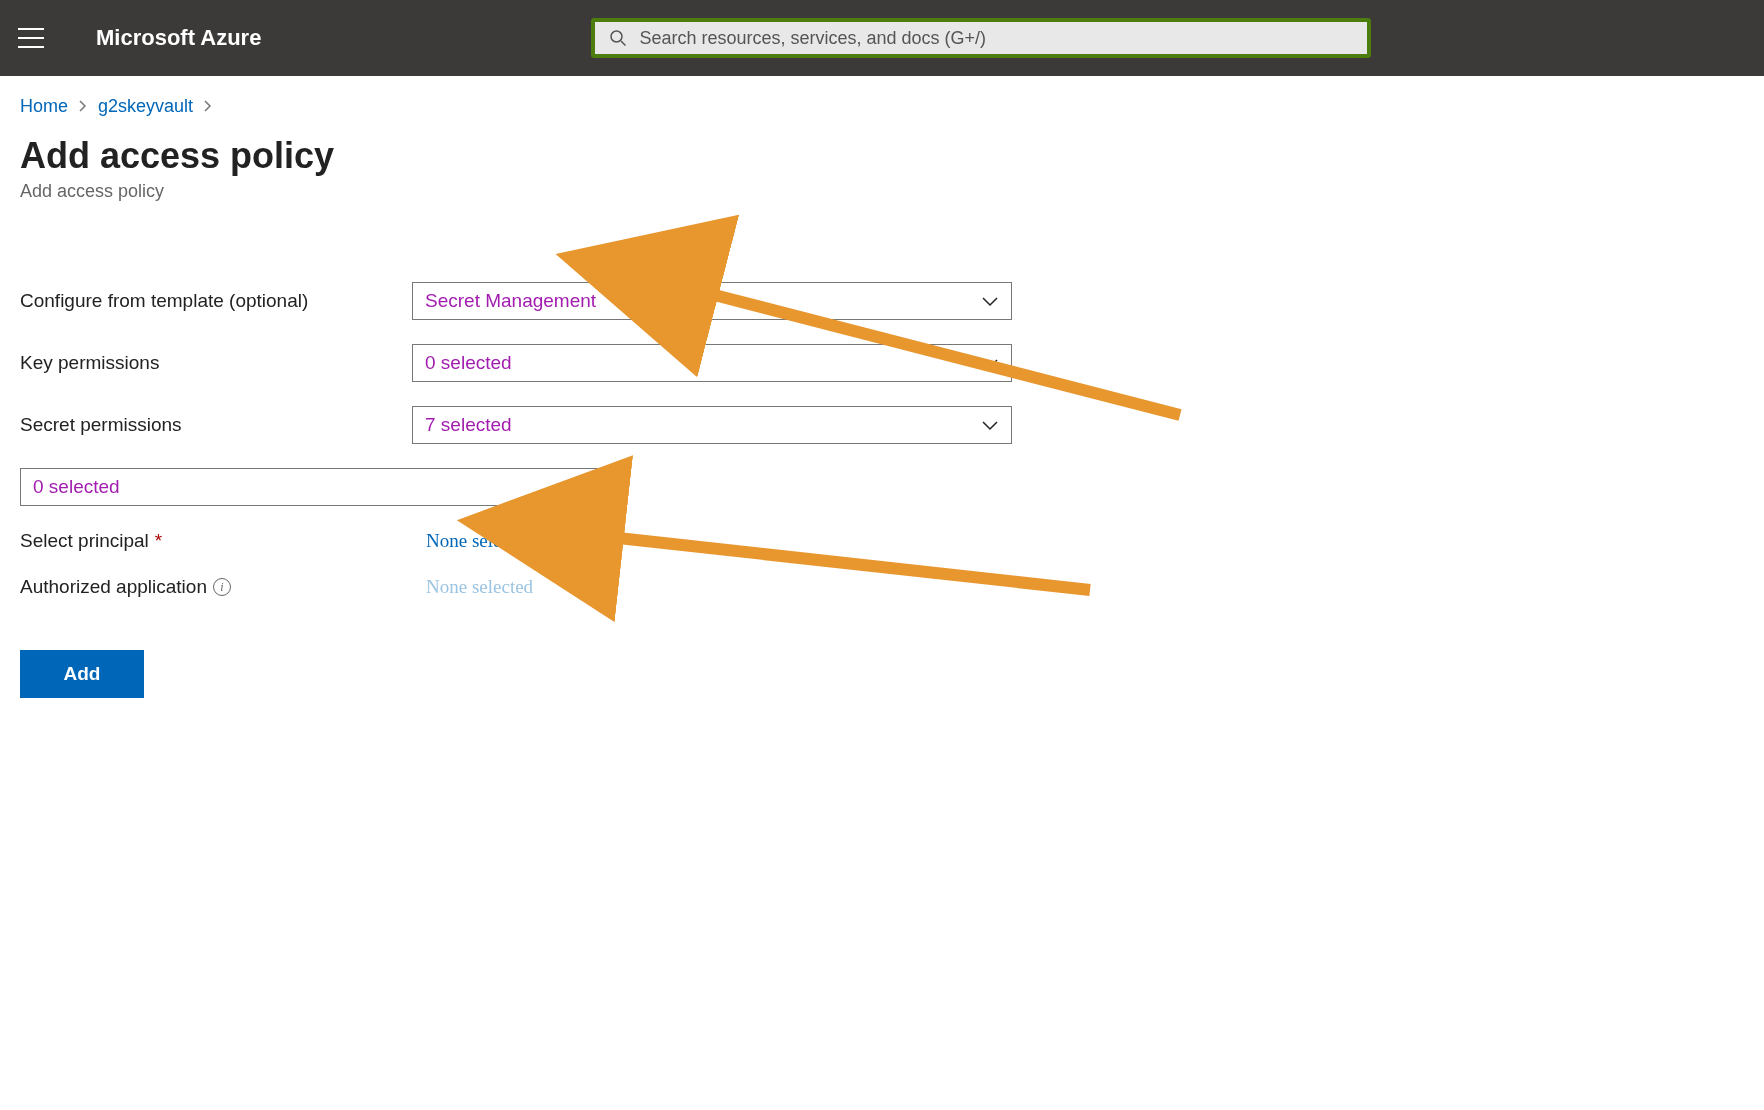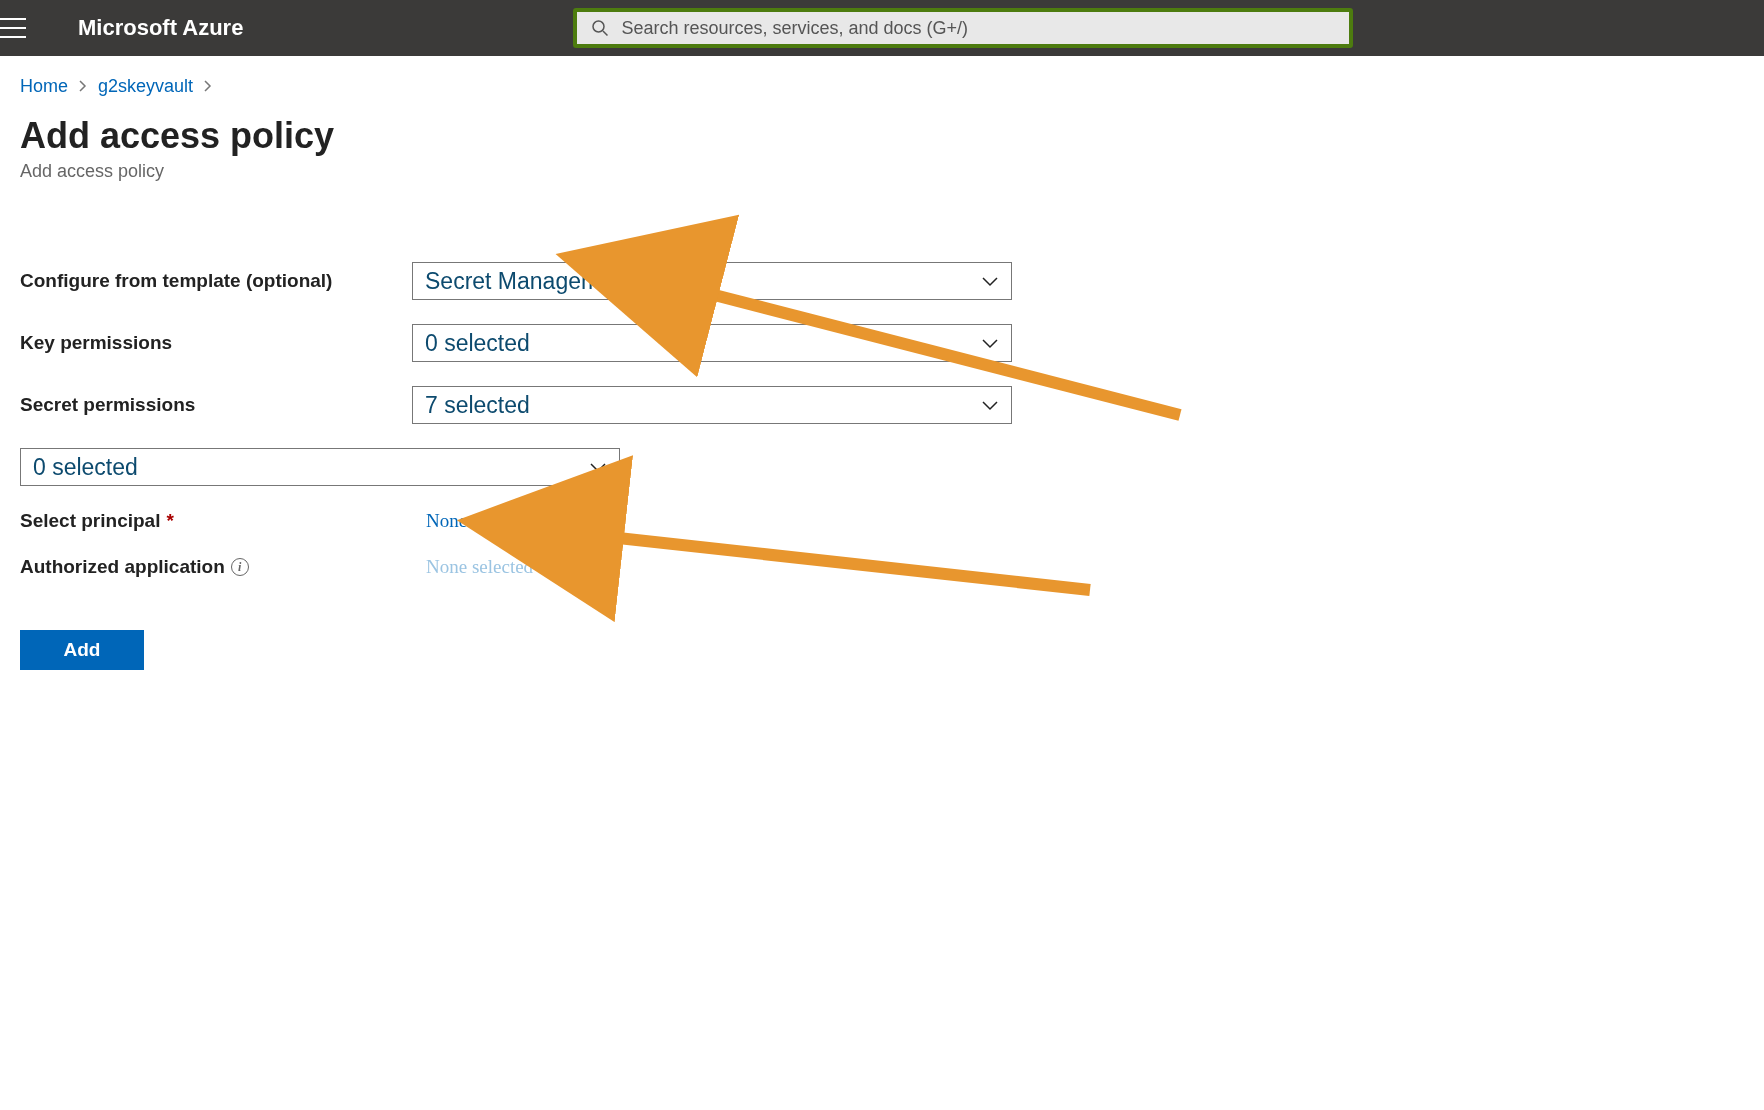--- a/index.html
+++ b/index.html
@@ -9,23 +9,24 @@
       font-family: "Segoe UI", -apple-system, BlinkMacSystemFont, sans-serif;
     }
     body {
       background: #ffffff;
       width: 1764px;
       height: 1110px;
       overflow: hidden;
     }
     .topbar {
       background: #3b3a39;
-      height: 56px;
-      display: flex;
-      align-items: center;
+      height: 76px;
+      display: flex;
+      align-items: center;
+      padding-left: 18px;
     }
     .hamburger {
       width: 26px;
       height: 20px;
       display: flex;
       flex-direction: column;
       justify-content: space-between;
       cursor: pointer;
       margin-right: 52px;
     }
@@ -102,21 +103,20 @@
       align-items: center;
       margin-bottom: 24px;
     }
     .form-label {
       width: 392px;
       font-size: 19px;
       color: #222;
       display: flex;
       align-items: center;
       gap: 6px;
-      font-weight: bold;
     }
     .required {
       color: #a80000;
     }
     .info-icon {
       display: inline-flex;
       width: 18px;
       height: 18px;
       border: 1.4px solid #666;
       border-radius: 50%;
@@ -132,22 +132,22 @@
       height: 38px;
       border: 1px solid #777;
       display: flex;
       align-items: center;
       justify-content: space-between;
       padding: 0 12px;
       cursor: pointer;
       background: #fff;
     }
     .dropdown-text {
-      font-size: 23px;
-      color: #0c4a6e;
+      font-size: 19px;
+      color: #a21caf;
     }
     .chevron {
       display: flex;
       align-items: center;
     }
     .link-value {
       font-size: 19px;
       color: #0066b8;
       cursor: pointer;
       padding-left: 14px;
@@ -156,21 +156,21 @@
     .link-value.disabled {
       color: #9bc4e2;
       cursor: default;
     }
     .add-btn {
       margin-top: 28px;
       background: #0066b8;
       color: #fff;
       border: none;
       width: 124px;
-      height: 40px;
+      height: 48px;
       font-size: 19px;
       font-weight: 600;
       cursor: pointer;
     }
     .annotations {
       position: absolute;
       top: 0;
       left: 0;
       pointer-events: none;
     }

